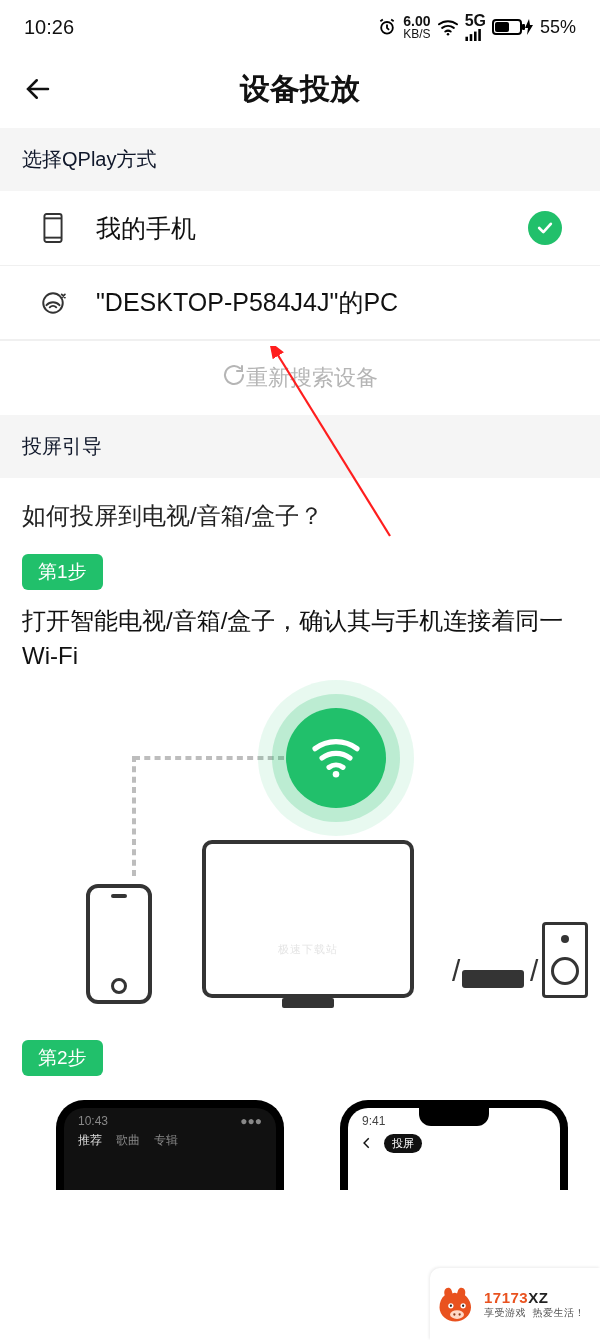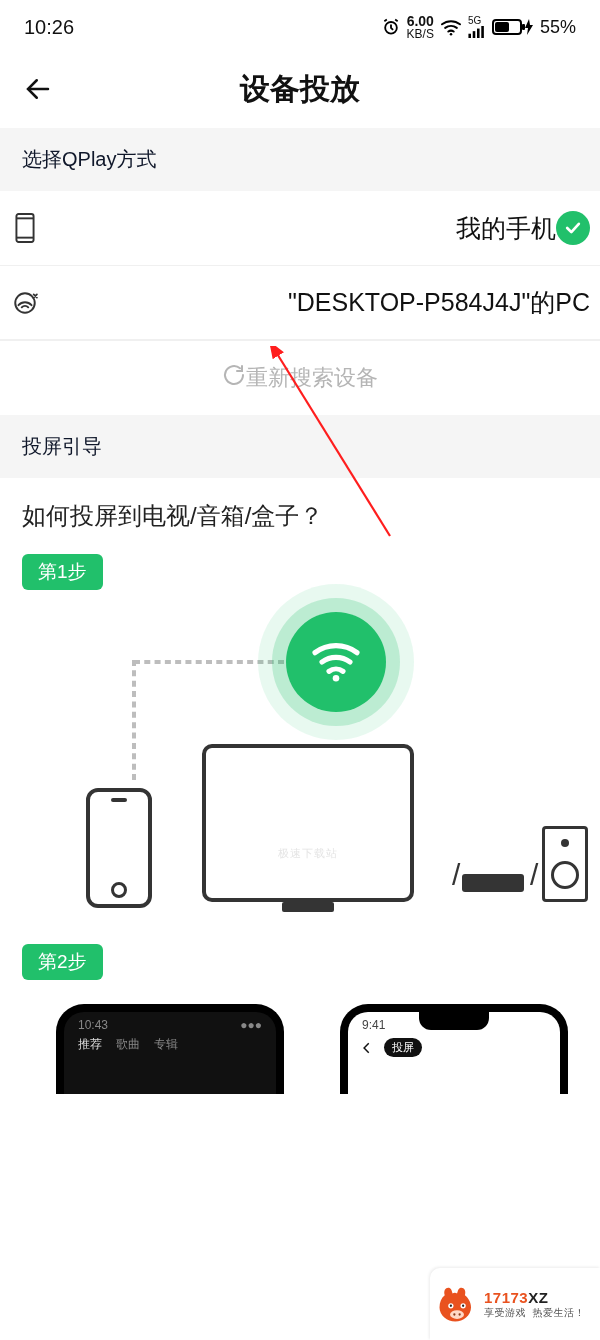--- a/index.html
+++ b/index.html
@@ -27,21 +27,21 @@
   .status-right .kbs .num { font-weight: 700; font-size: 14px;}
   .status-right .battery-wrap { display:flex; align-items:center; gap:2px;}
   .battery {
     width: 30px; height: 16px; border: 2px solid #000; border-radius: 4px; position: relative;
   }
   .battery::after {
     content:""; position:absolute; right:-5px; top:3px; width:3px; height:6px; background:#000; border-radius:1px;
   }
   .battery .fill { position:absolute; left:1px; top:1px; bottom:1px; width:55%; background:#000; border-radius:2px; }
   .wifi-ico, .alarm-ico, .sig-ico { display:inline-flex; align-items:center; }
-  .sig-5g { font-size:10px; font-weight:400; line-height:1; text-align:left; }
+  .sig-5g { font-size:16px; font-weight:700; line-height:1; text-align:left; }
   
   .header {
     display: flex;
     align-items: center;
     justify-content: center;
     position: relative;
     height: 78px;
   }
   .back-btn {
     position: absolute;
@@ -56,26 +56,25 @@
   .section-label {
     background: #f5f5f5;
     color: #0f172a;
     font-size: 20px;
     padding: 18px 22px;
   }
   
   .device-row {
     display: flex;
     align-items: center;
-    padding: 20px 10px;
+    padding: 20px 38px;
     background: #fff;
     border-bottom: 1px solid #f0f0f0;
     font-size: 24px;
-    gap: 0;
-    text-align: right;
+    gap: 28px;
   }
   .device-row:last-of-type { border-bottom: none; }
   .device-icon { width: 30px; height: 30px; flex-shrink:0; display:flex; align-items:center; justify-content:center; color:#333; }
   .device-name { flex: 1; font-size: 25px; color:#111;}
   .check-circle {
     width: 34px; height: 34px; border-radius: 50%; background: #21c06b;
     display:flex; align-items:center; justify-content:center;
   }
   .rescan-row {
     display:flex;
@@ -315,20 +314,21 @@
   </span>
   <span>重新搜索设备</span>
 </div>
 
 <div class="section-label">投屏引导</div>
 
 <div class="guide-body">
   <div class="guide-q">如何投屏到电视/音箱/盒子？</div>
 
   <div class="step-badge">第1步</div>
+  <div class="step-text">打开智能电视/音箱/盒子，确认其与手机连接着同一Wi-Fi</div>
 
   
   <div class="illus">
     <div class="dashline dash1"></div>
     <div class="dashline dash2"></div>
     <div class="wifi-circle">
       <svg width="56" height="56" viewBox="0 0 24 24" fill="none" stroke="#fff" stroke-width="2.2" stroke-linecap="round">
           <path d="M3 8a15 15 0 0 1 18 0"></path>
           <path d="M6 12a10 10 0 0 1 12 0"></path>
           <path d="M9 16a5 5 0 0 1 6 0"></path>

